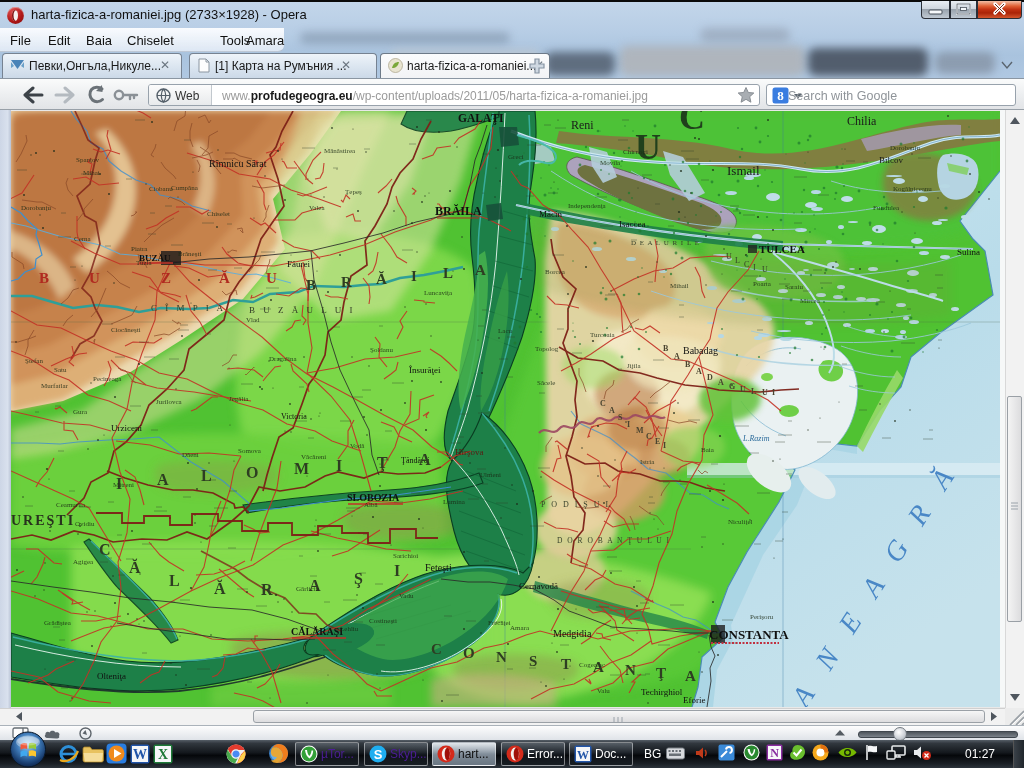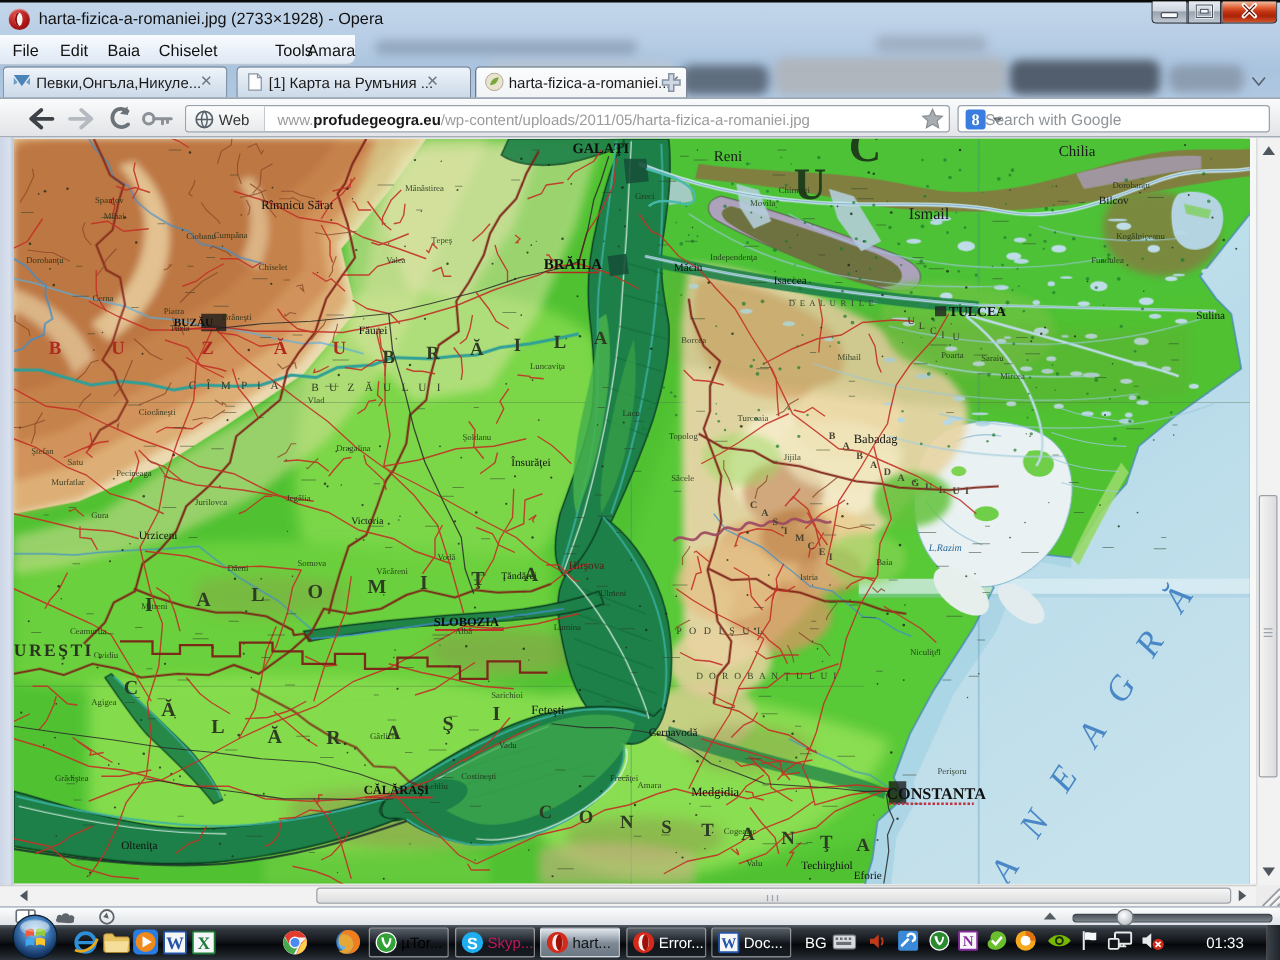--- a/index.html
+++ b/index.html
@@ -1603,27 +1603,27 @@
     <circle cx="9" cy="11" r="6.5" fill="#6ab0e8"></circle>
     <path d="M10.5 1 C16.5 1 20.5 6 20 11 C19.5 16.5 15 20.5 9.5 20 C14 18 15.5 13.5 14 9.5 C12.5 5.5 8.5 3.5 4.5 4.5 C6 2.2 8 1 10.5 1 Z" fill="#f07e1d"></path>
     <path d="M4.5 4.5 C8.5 3.5 12.5 5.5 14 9.5 C15.5 13.5 14 18 9.5 20 C7 20.2 4.5 19.3 2.8 17.5 C5.5 17.8 8 16.5 8.8 14 C6 14.5 3.5 13 3 10.3 C2.6 8 3.2 6 4.5 4.5 Z" fill="#f5a623" opacity="0.9"></path>
   </svg>
 <div class="tbtn" style="left:295px;width:64px;"></div>
 <svg class="abs" style="left:300px;top:745px" width="18" height="18">
     <circle cx="9" cy="9" r="8.5" fill="#fff"></circle>
     <circle cx="9" cy="9" r="7.5" fill="#33a038"></circle>
     <path d="M5 5 C5.5 9 7 12 9.5 13.5 C12 12 13 9 13.2 5.5 L11.5 5.5 C11.3 8 10.5 10 9.3 11 C8.2 10 7.3 8 7 5 Z" fill="#fff"></path>
   </svg>
-<div class="tbtxt" style="left:321px;color:#000000;">µTor...</div>
+<div class="tbtxt" style="left:321px;color:#4c1d95;">µTor...</div>
 <div class="tbtn" style="left:364px;width:64px;"></div>
 <svg class="abs" style="left:369px;top:745px" width="18" height="18">
     <circle cx="9" cy="9" r="8.5" fill="#1eaef0"></circle>
     <text x="9" y="14" font-size="13" font-weight="bold" fill="#fff" text-anchor="middle">S</text>
   </svg>
-<div class="tbtxt" style="left:390px;color:#be185d;">Skyp...</div>
+<div class="tbtxt" style="left:390px;color:#4c1d95;">Skyp...</div>
 <div class="tbtn" style="left:432px;width:64px;background:linear-gradient(180deg,rgba(235,240,245,.95),rgba(170,185,200,.75) 50%,rgba(140,155,170,.7));"></div>
 <svg class="abs" style="left:437px;top:745px" width="18" height="18">
     <circle cx="9" cy="9" r="8.5" fill="#d42a1a"></circle>
     <ellipse cx="9" cy="9" rx="4.2" ry="6.5" fill="#f3efec"></ellipse>
     <ellipse cx="10.3" cy="9" rx="2.6" ry="6.2" fill="#a01008"></ellipse>
   </svg>
 <div class="tbtxt" style="left:458px;color:#111;">hart...</div>
 <div class="tbtn" style="left:501px;width:64px;"></div>
 <svg class="abs" style="left:506px;top:745px" width="18" height="18">
     <circle cx="9" cy="9" r="8.5" fill="#d42a1a"></circle>
@@ -1688,13 +1688,13 @@
 <svg class="abs" style="left:886px;top:744px" width="20" height="17">
     <rect x="6" y="2" width="13" height="9" rx="1" fill="none" stroke="#e8eaec" stroke-width="1.6"></rect>
     <path d="M10 11 L10 13 L8 13 L15 13 L13 13 L13 11" stroke="#e8eaec" stroke-width="1.4" fill="none"></path>
     <rect x="1" y="7" width="8" height="8" rx="1" fill="#12161a" stroke="#e8eaec" stroke-width="1.4"></rect>
   </svg>
 <svg class="abs" style="left:912px;top:744px" width="20" height="17">
     <path d="M2 6 L5 6 L9 2.5 L9 14.5 L5 11 L2 11 Z" fill="#e8eaec"></path>
     <circle cx="14.5" cy="11.5" r="4.5" fill="#d42a1a"></circle>
     <path d="M12.5 9.5 L16.5 13.5 M16.5 9.5 L12.5 13.5" stroke="#fff" stroke-width="1.3"></path>
   </svg>
-<div class="abs" id="clock">01:33</div>
+<div class="abs" id="clock">01:27</div>
 <div class="abs" id="showdesk"></div>
 </body></html>

